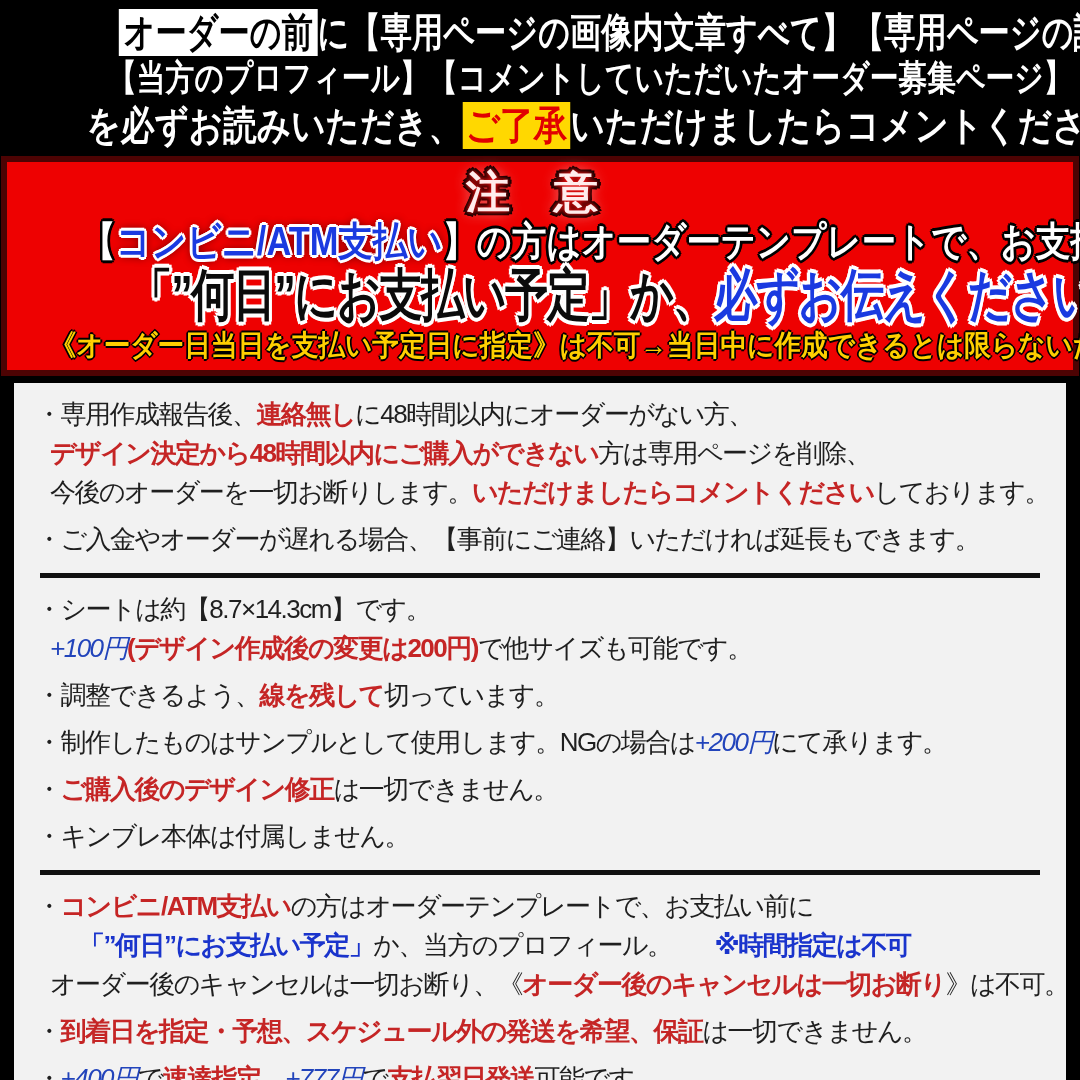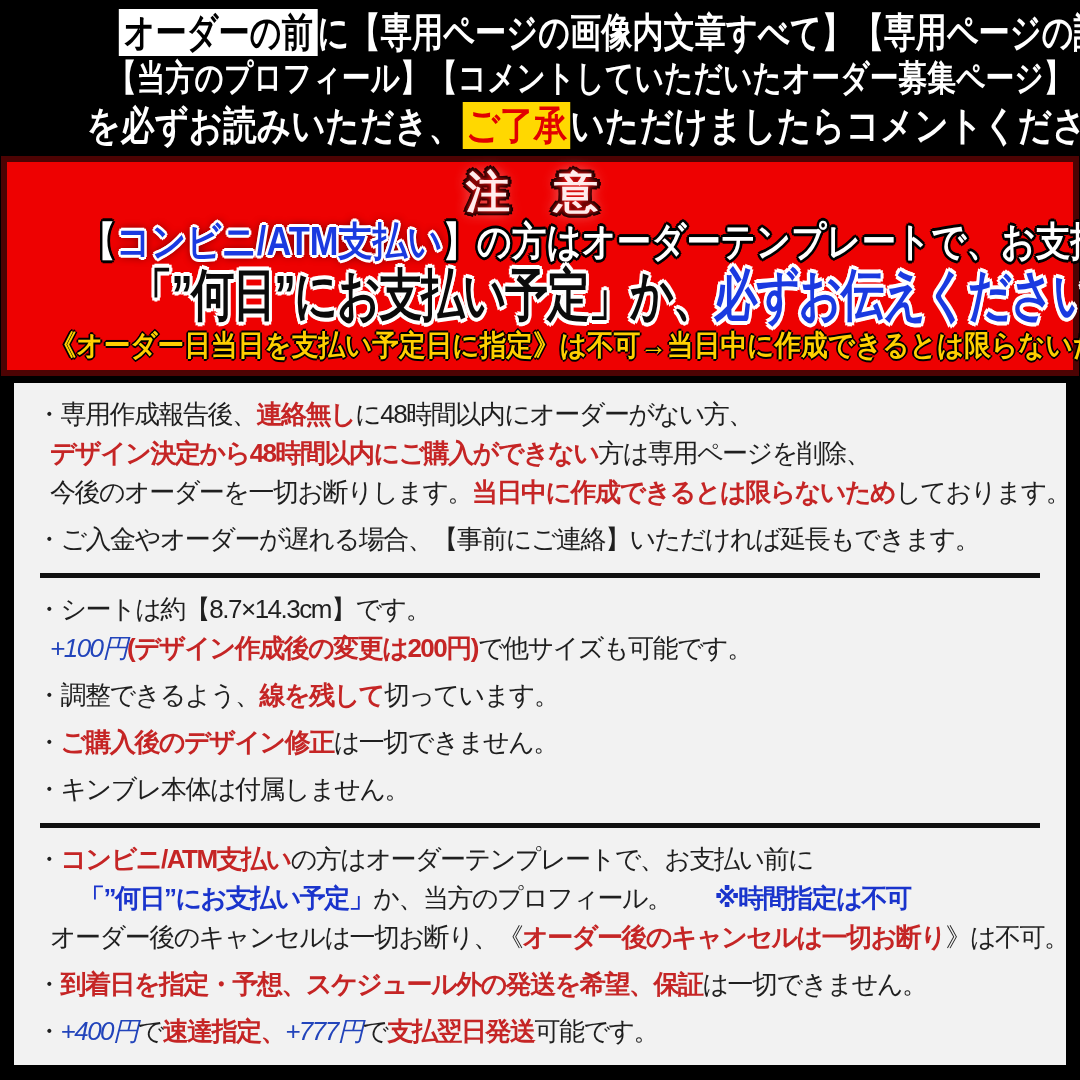--- a/index.html
+++ b/index.html
@@ -71,34 +71,37 @@
         <div class="line warn-l2"><span class="seg-ko">「”何日”にお支払い予定」か、</span><span class="seg-bo2">必ずお伝えください！</span></div>
         <div class="line warn-l3"><span class="seg-y">《オーダー日当日を支払い予定日に指定》は不可→当日中に作成できるとは限らないため</span></div>
       </div>
   </section>
 
   <section class="panel" id="panel">
       <div class="sec">
         <div class="item">
           <div class="line "><span class="seg-k">・専用作成報告後、</span><span class="seg-r">連絡無し</span><span class="seg-k">に48時間以内にオーダーがない方、</span></div>
           <div class="line ind"><span class="seg-r">デザイン決定から48時間以内にご購入ができない</span><span class="seg-k">方は専用ページを削除、</span></div>
-          <div class="line ind"><span class="seg-k">今後のオーダーを一切お断りします。</span><span class="seg-r">当日中に作成できるとは限らないため</span><span class="seg-k">しております。</span></div>
+          <div class="line ind"><span class="seg-k">今後のオーダーを一切お断りします。</span><span class="seg-r">いただけましたらコメントください</span><span class="seg-k">しております。</span></div>
         </div>
         <div class="item">
           <div class="line "><span class="seg-k">・ご入金やオーダーが遅れる場合、【事前にご連絡】いただければ延長もできます。</span></div>
         </div>
       </div>
       <div class="divider"></div>
       <div class="sec">
         <div class="item">
           <div class="line "><span class="seg-k">・シートは約【8.7×14.3cm】です。</span></div>
           <div class="line ind"><span class="seg-b">+100円</span><span class="seg-r">(デザイン作成後の変更は200円)</span><span class="seg-k">で他サイズも可能です。</span></div>
         </div>
         <div class="item">
           <div class="line "><span class="seg-k">・調整できるよう、</span><span class="seg-r">線を残して</span><span class="seg-k">切っています。</span></div>
+        </div>
+        <div class="item">
+          <div class="line "><span class="seg-k">・制作したものはサンプルとして使用します。NGの場合は</span><span class="seg-b">+200円</span><span class="seg-k">にて承ります。</span></div>
         </div>
         <div class="item">
           <div class="line "><span class="seg-k">・</span><span class="seg-r">ご購入後のデザイン修正</span><span class="seg-k">は一切できません。</span></div>
         </div>
         <div class="item">
           <div class="line "><span class="seg-k">・キンブレ本体は付属しません。</span></div>
         </div>
       </div>
       <div class="divider"></div>
       <div class="sec">

